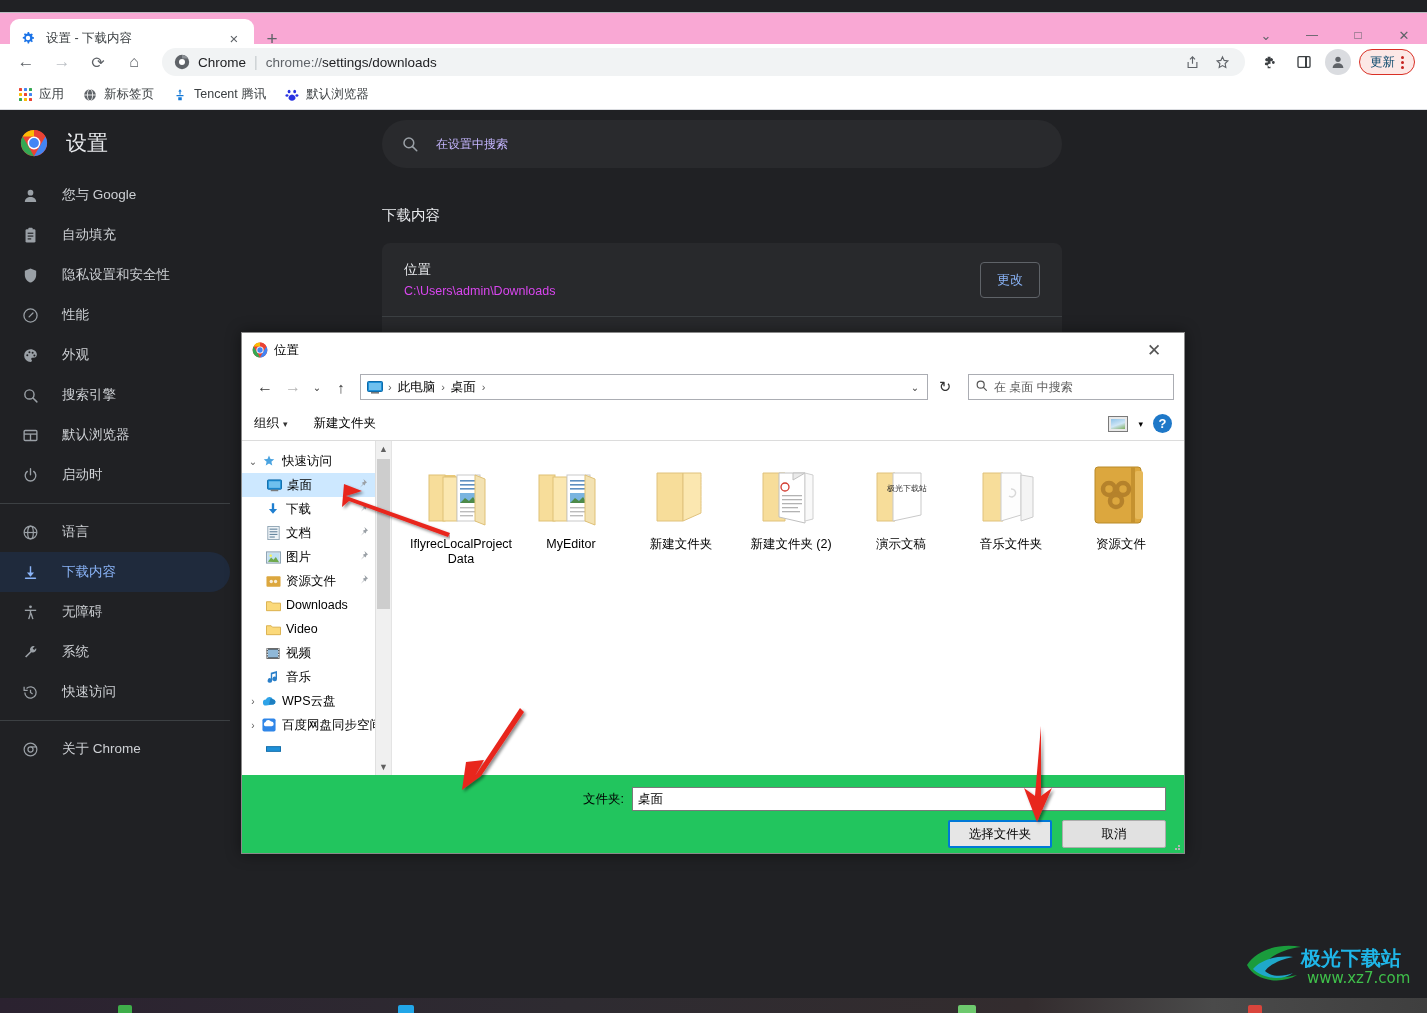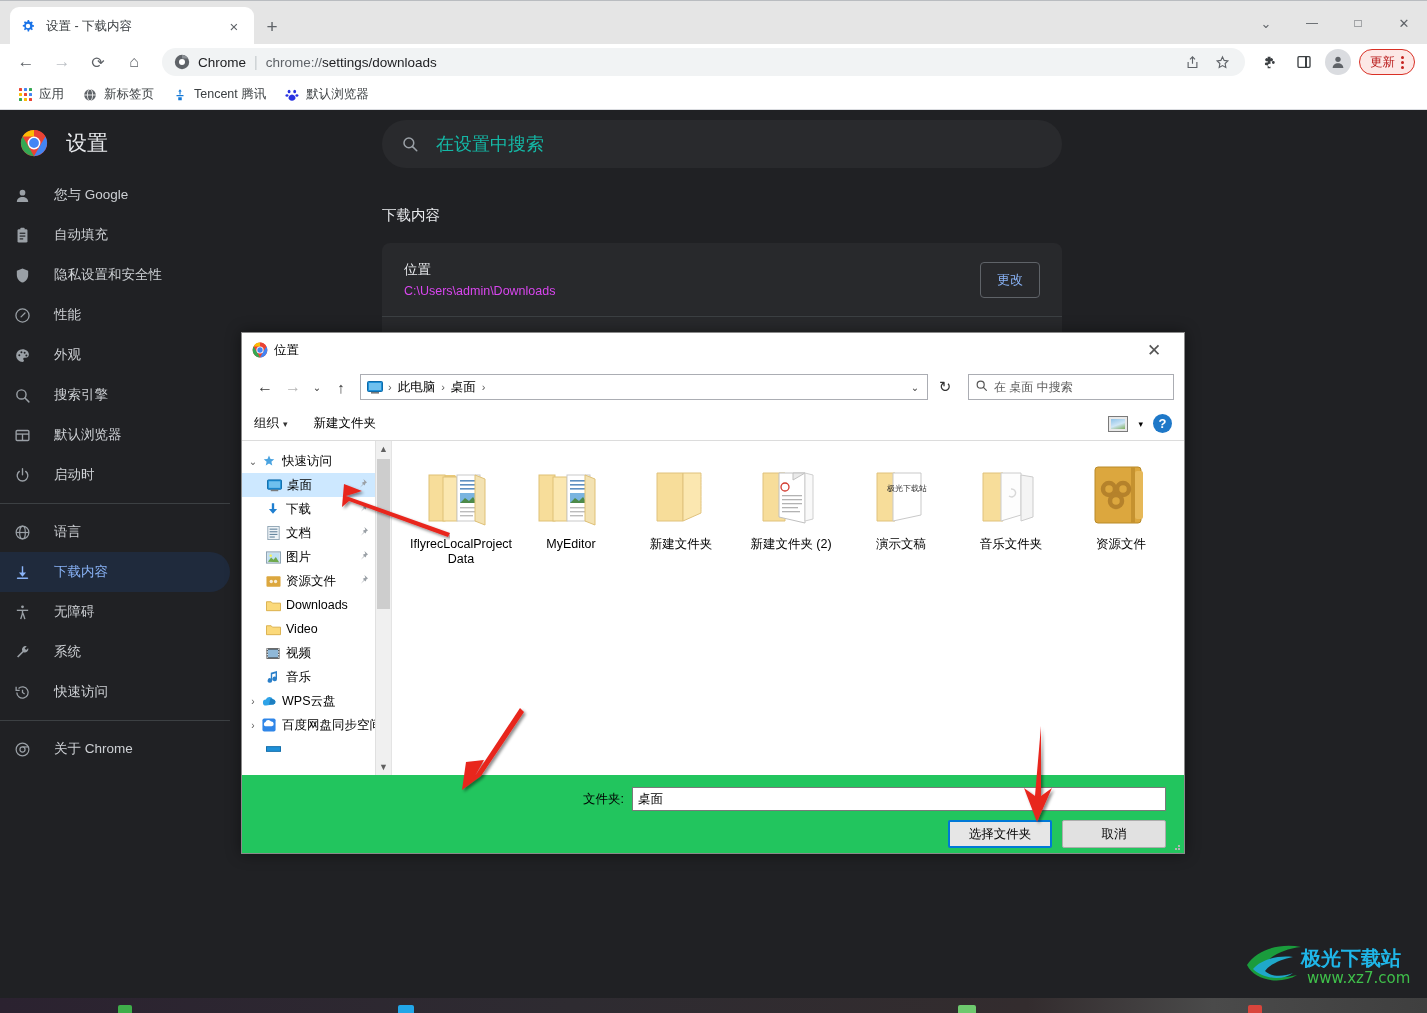--- a/index.html
+++ b/index.html
@@ -9,22 +9,22 @@
     background:#000;
     position:relative;
     -webkit-font-smoothing:antialiased;
   }
 
   
   #chrome-window{ position:absolute; inset:0 0 15px 0; background:#202124; }
 
   
   .tabstrip{
-    position:absolute; left:0; top:0; width:1427px; height:44px;
-    background:#e5e5e5;
+    position:absolute; left:0; top:12px; width:1427px; height:44px;
+    background:#f9a8d4;
     border-top:1px solid #b9bcc0;
   }
   .tab{
     position:absolute; left:10px; top:6px; width:244px; height:38px;
     background:#fff; border-radius:9px 9px 0 0;
     display:flex; align-items:center; padding:0 10px;
   }
   .tab .favicon{ width:16px;height:16px;margin-right:10px;flex:none;display:block;}
   .tab .tab-title{
     flex:1; font-size:12.5px; color:#3c4043; white-space:nowrap; overflow:hidden;
@@ -66,21 +66,21 @@
   .omnibox .url b{ color:#202124; font-weight:400;}
   .omnibox .om-right{ margin-left:auto; display:flex; align-items:center; gap:4px; }
   .om-ico{ width:26px;height:26px; display:flex;align-items:center;justify-content:center;color:#5f6368;}
   .tb-ico{ width:30px;height:30px; display:flex;align-items:center;justify-content:center;color:#3c4043;flex:none;margin:0 2px;}
   .avatar-btn{
     width:26px;height:26px;border-radius:50%;background:#dadce0;flex:none;margin:0 4px;
     display:flex;align-items:center;justify-content:center;color:#5f6368;
   }
   .update-btn{
     height:26px;border:1px solid #d93025; border-radius:13px; background:#fce8e6;
-    color:#b91c1c; font-size:12.5px; display:flex;align-items:center;padding:0 6px 0 10px;
+    color:#0c4a6e; font-size:12.5px; display:flex;align-items:center;padding:0 6px 0 10px;
     margin-left:4px; margin-right:4px; flex:none; gap:2px;
   }
   .update-btn .dots{ display:flex;flex-direction:column;gap:2px;align-items:center;padding:0 4px;}
   .update-btn .dots i{ width:3px;height:3px;border-radius:50%;background:#c5221f;display:block;}
 
   
   .bookmarks{
     position:absolute;left:0;top:80px;width:1427px;height:30px;background:#fff;
     display:flex; align-items:center; padding:0 10px; gap:4px;
     border-bottom:1px solid #dadce0;
@@ -94,36 +94,36 @@
   
   .settings{
     position:absolute; left:0; top:111px; right:0; bottom:0; background:#202124;
     color:#e8eaed;
   }
   .set-header{ display:flex; align-items:center; height:64px; padding-left:20px; }
   .set-header .logo{ width:28px;height:28px;margin-right:18px;}
   .set-header .title{ font-size:21px; color:#e8eaed; }
   .sidenav{ position:absolute; left:0; top:64px; width:250px; }
   .nav-item{
-    display:flex;align-items:center; height:40px; padding-left:12px; font-size:13.5px;
+    display:flex;align-items:center; height:40px; padding-left:20px; font-size:13.5px;
     color:#cdd0d4; border-radius:0 20px 20px 0; margin-right:20px; gap:22px;
   }
   .nav-item .ni{ width:20px;height:20px;flex:none;display:flex;align-items:center;justify-content:center;color:#9aa0a6;}
   .nav-item.active{ background:#1f2a3c; color:#8ab4f8; }
   .nav-item.active .ni{ color:#8ab4f8; }
   .nav-sep{ height:1px; background:#3c4043; margin:8px 20px 8px 0; }
   .nav-ext{ margin-left:6px; }
 
   .content{ position:absolute; left:382px; top:0; width:680px; }
   .searchbar{
     margin-top:9px; height:48px; background:#292a2d; border-radius:24px;
     display:flex;align-items:center;padding:0 18px; gap:16px;
   }
   .searchbar .s-ico{ color:#9aa0a6; width:20px;height:20px;display:flex;align-items:center;justify-content:center;}
-  .searchbar .s-ph{ color:#14b8a6; font-size:18px; }
+  .searchbar .s-ph{ color:#c4b5fd; font-size:12px; }
   .sec-title{ margin-top:38px; font-size:14.5px; color:#e8eaed; }
   .card{ margin-top:18px; background:#28292c; border-radius:8px; }
   .row{ display:flex;align-items:center; padding:18px 22px; min-height:72px; }
   .row + .row{ border-top:1px solid #3c4043; }
   .row .rtext{ flex:1; }
   .row .rlabel{ font-size:13.5px;color:#e8eaed; }
   .row .rsub{ font-size:12.5px;color:#d946ef;margin-top:5px; }
   .btn-outline{
     border:1px solid #5f6368; color:#8ab4f8; border-radius:4px; font-size:13px;
     padding:8px 16px; background:transparent;

